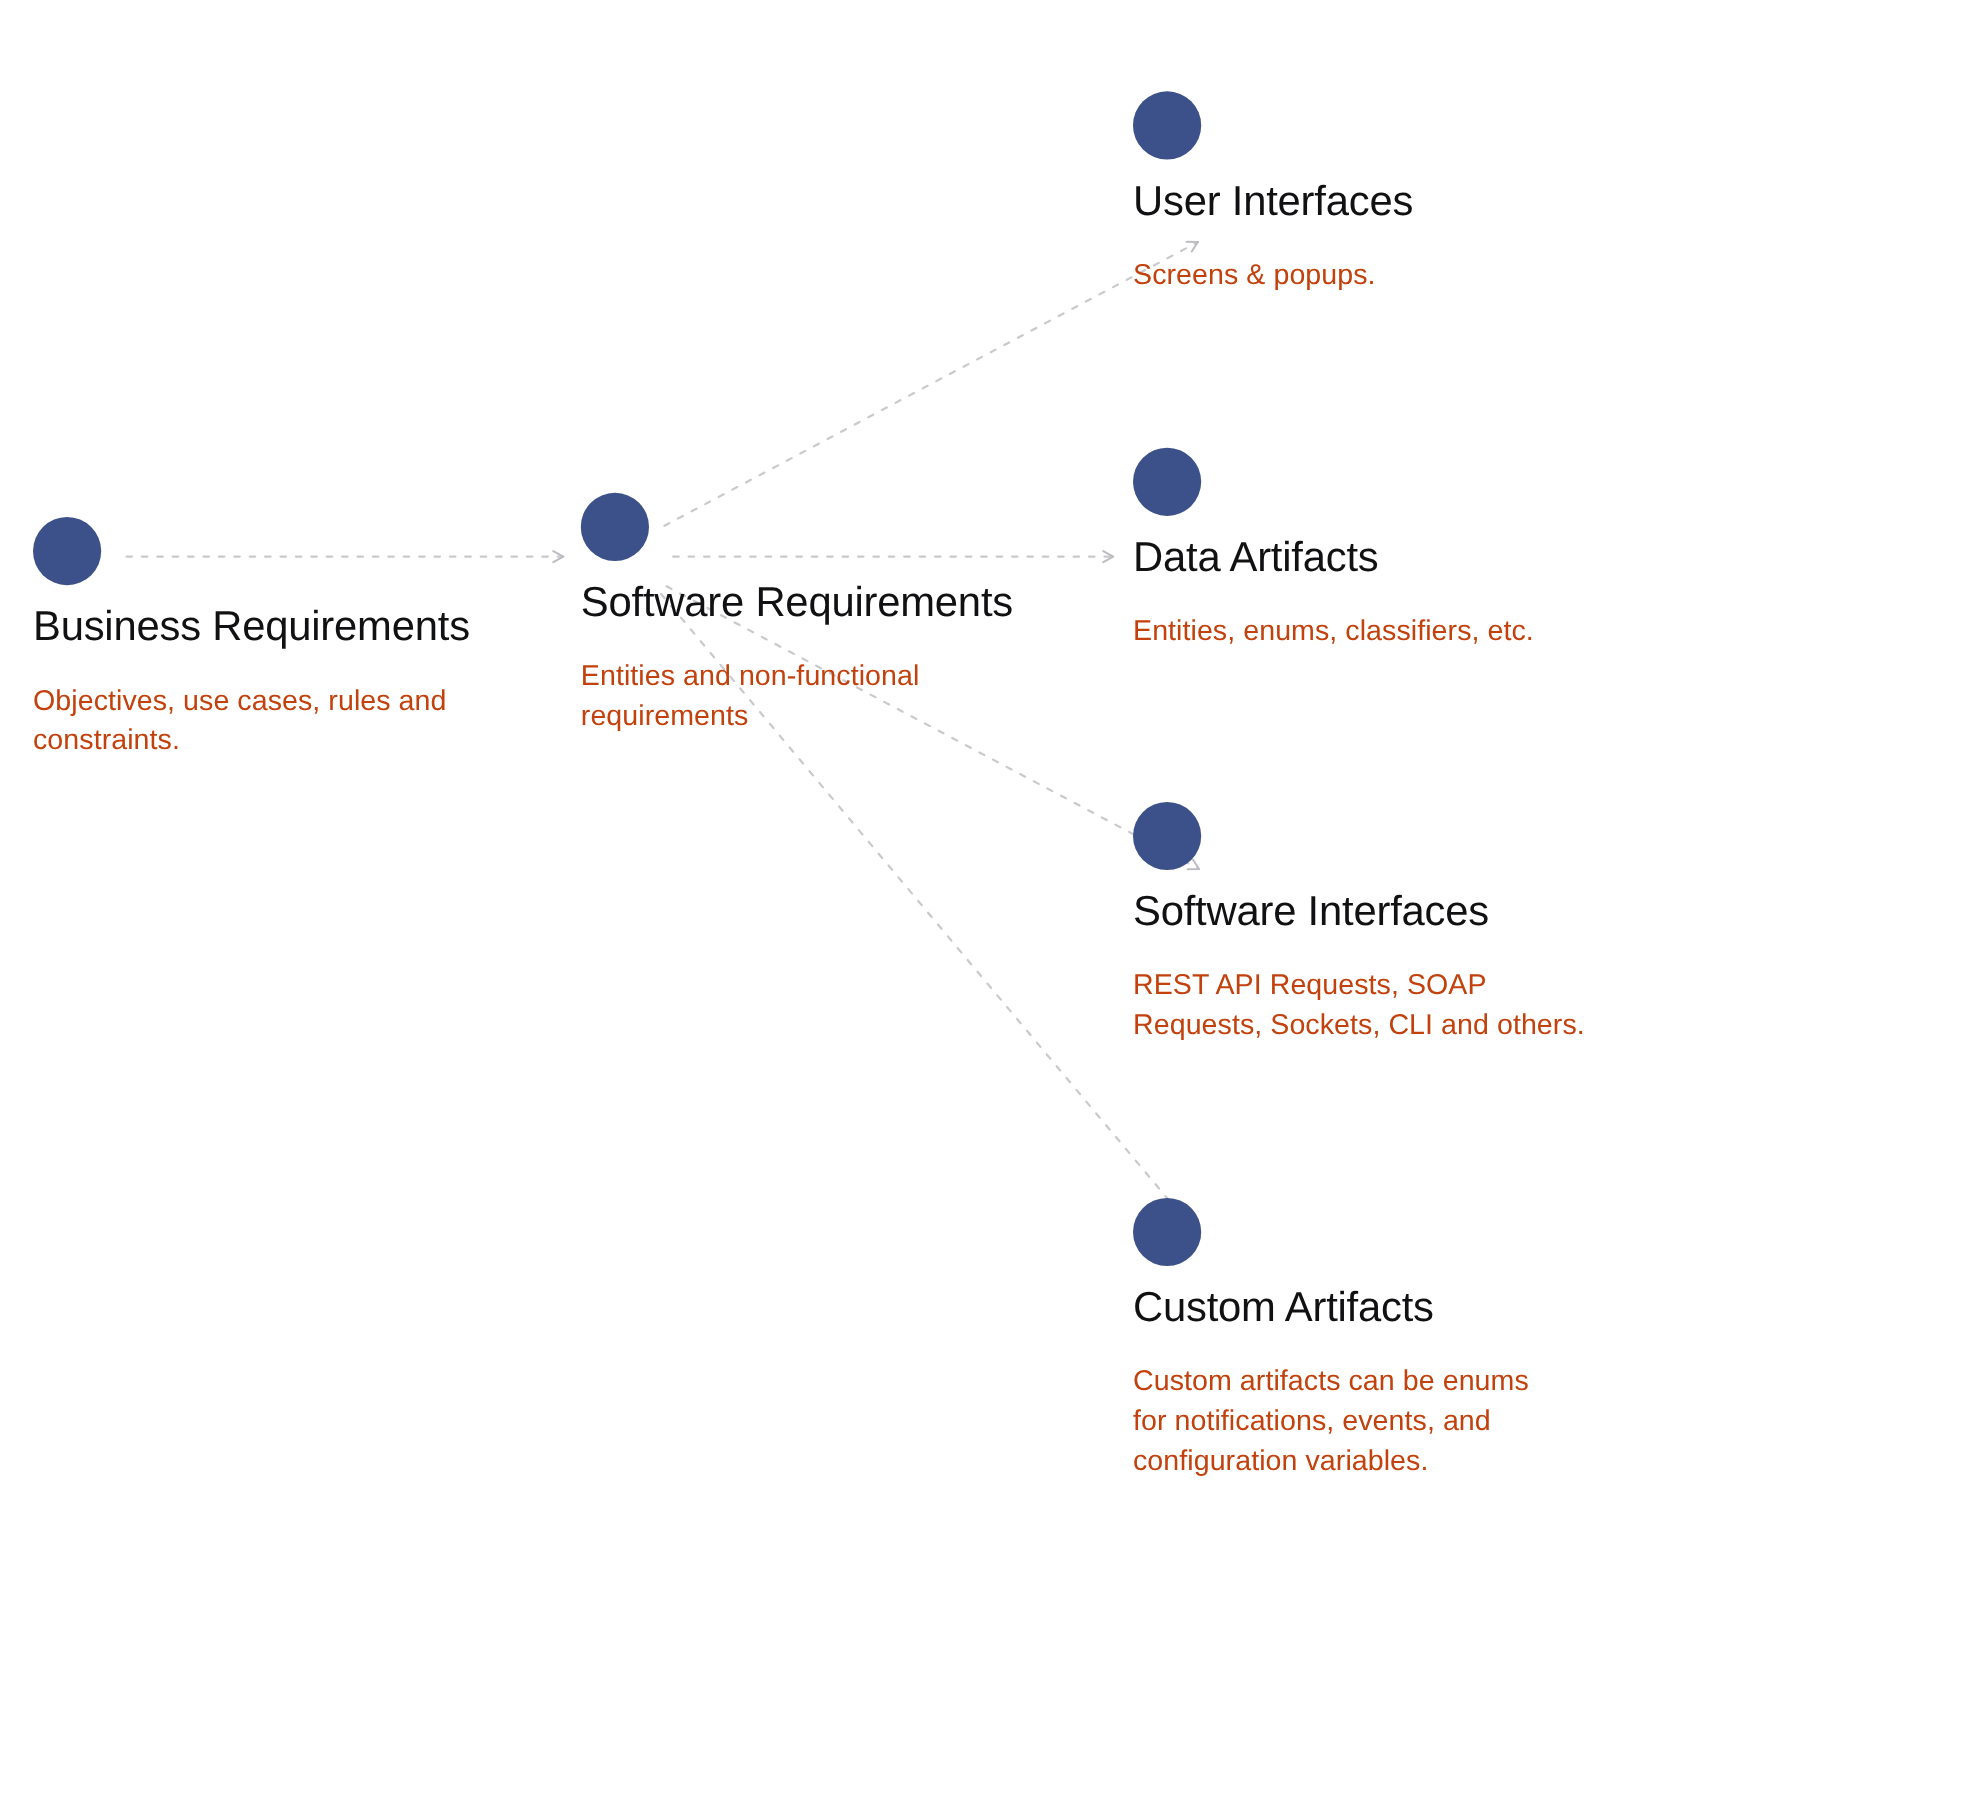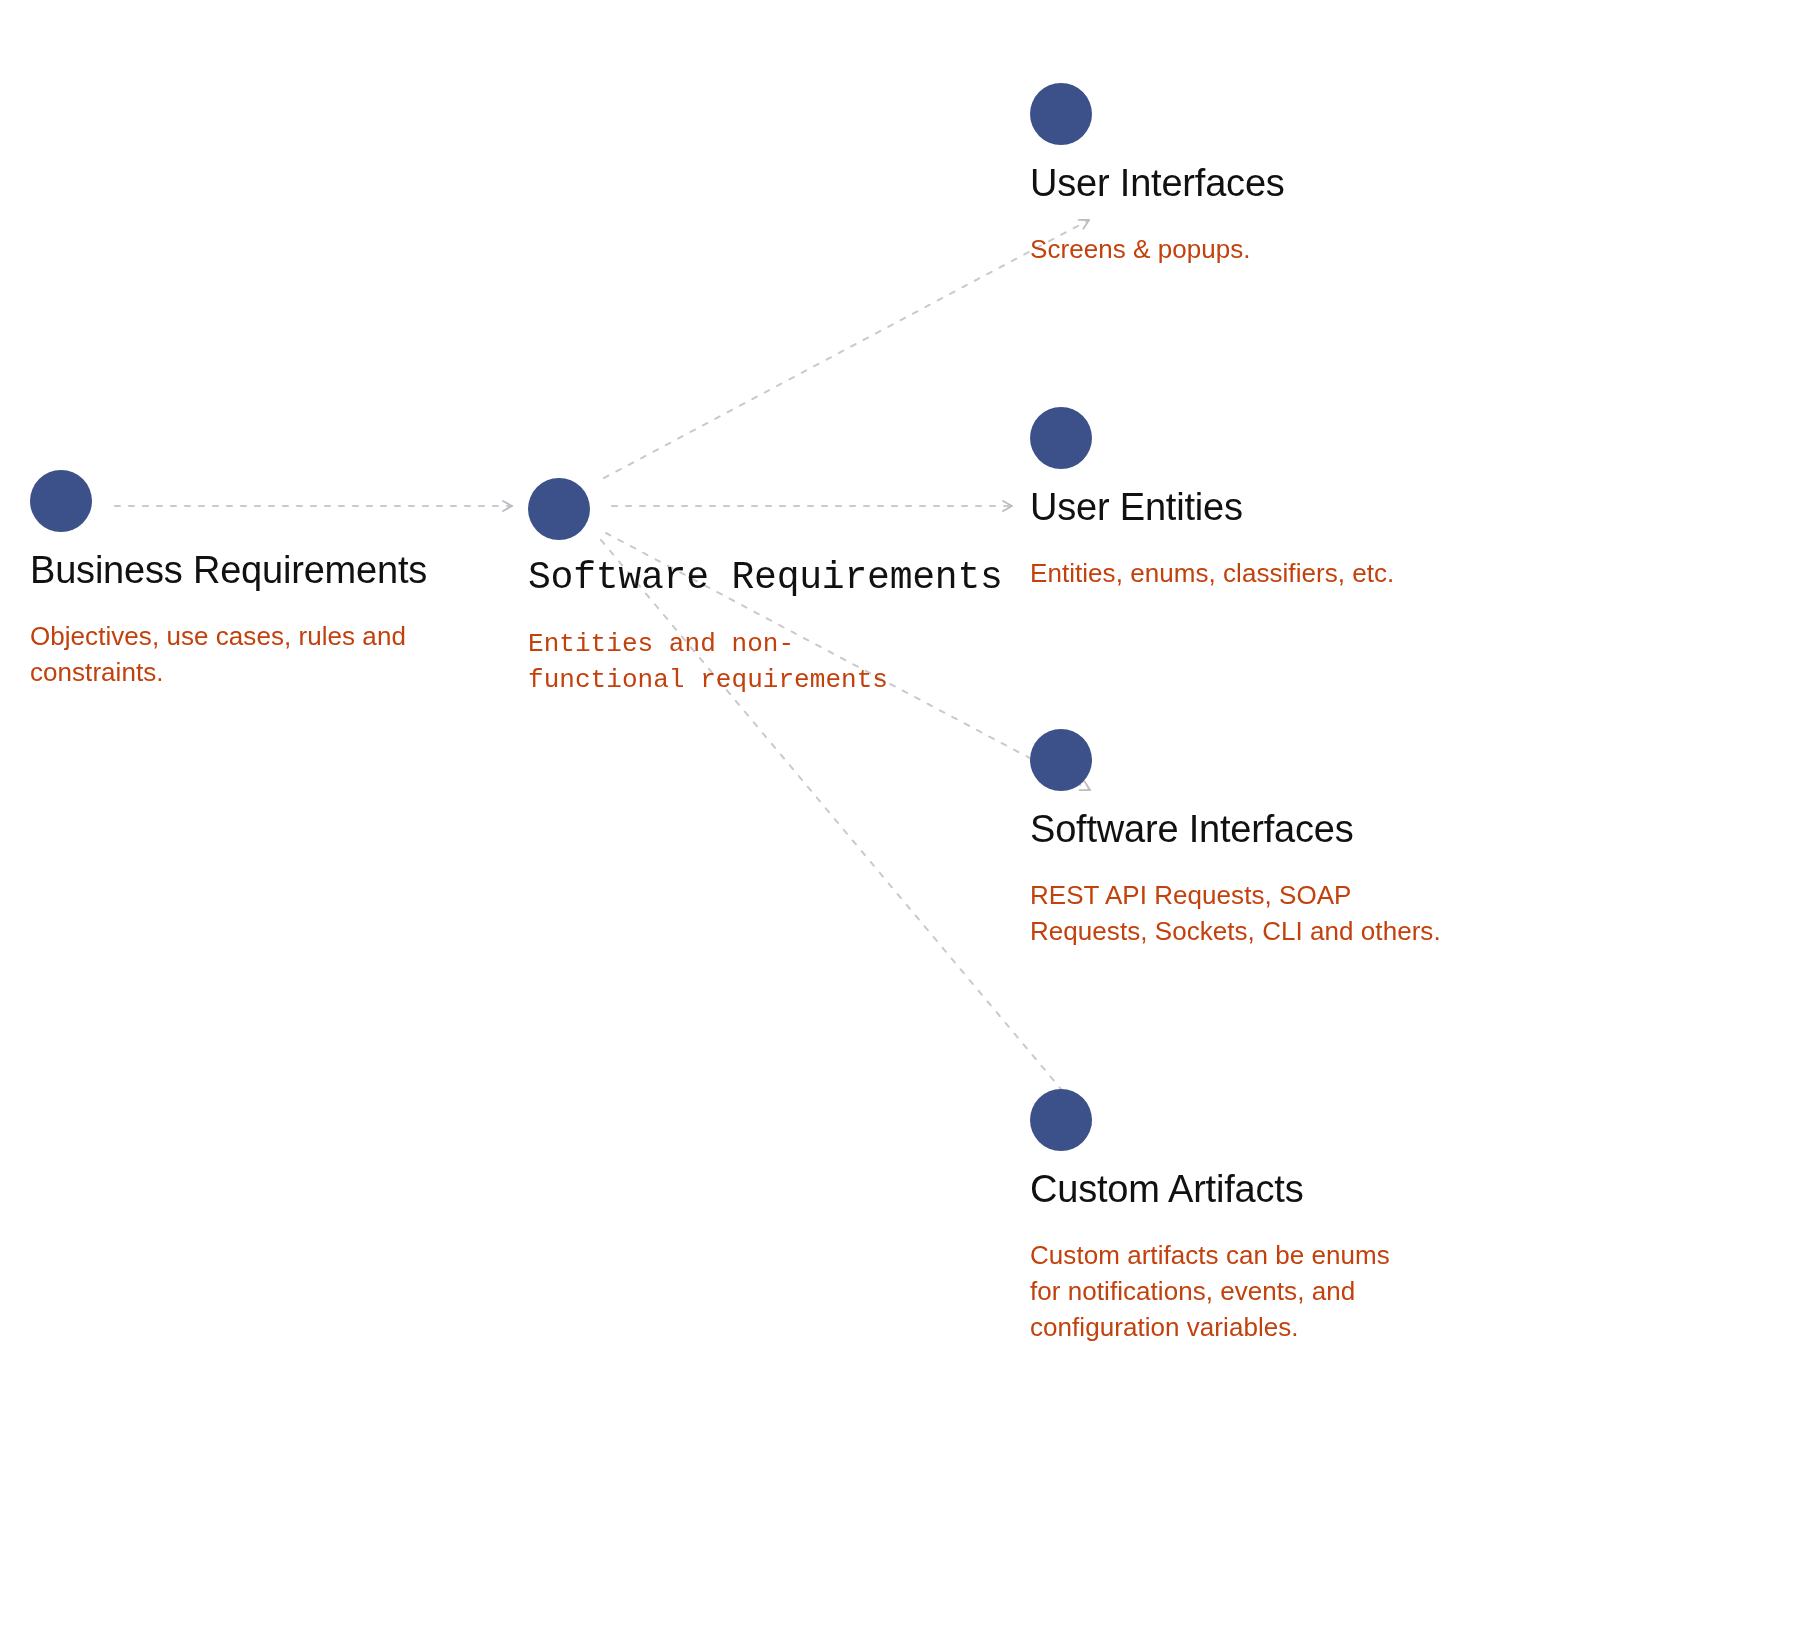--- a/index.html
+++ b/index.html
@@ -60,21 +60,21 @@
     font-size: 26px;
     line-height: 1.38;
     font-weight: 400;
     color: #c2410c;
     letter-spacing: 0.05px;
     max-width: 430px;
   }
 
   
   #node-business   { left: 30px;   top: 470px;  }
-  #node-software   { left: 528px;  top: 478px; font-family: Liberation Mono, monospace;  }
+  #node-software   { left: 528px;  top: 448px;  }
   #node-ui         { left: 1030px; top: 83px;   }
   #node-data       { left: 1030px; top: 407px;  }
   #node-swif       { left: 1030px; top: 729px;  }
   #node-custom     { left: 1030px; top: 1089px; }
 </style>
 </head>
 <body>
 
 <div id="canvas">
 
@@ -109,21 +109,21 @@
   </div>
 
   <div class="node" id="node-ui">
     <span class="node-dot"></span>
     <div class="node-title">User Interfaces</div>
     <div class="node-desc">Screens &amp; popups.</div>
   </div>
 
   <div class="node" id="node-data">
     <span class="node-dot"></span>
-    <div class="node-title">User Entities</div>
+    <div class="node-title">Data Artifacts</div>
     <div class="node-desc">Entities, enums, classifiers, etc.</div>
   </div>
 
   <div class="node" id="node-swif">
     <span class="node-dot"></span>
     <div class="node-title">Software Interfaces</div>
     <div class="node-desc" style="max-width:420px">REST API Requests, SOAP Requests, Sockets, CLI and others.</div>
   </div>
 
   <div class="node" id="node-custom">

